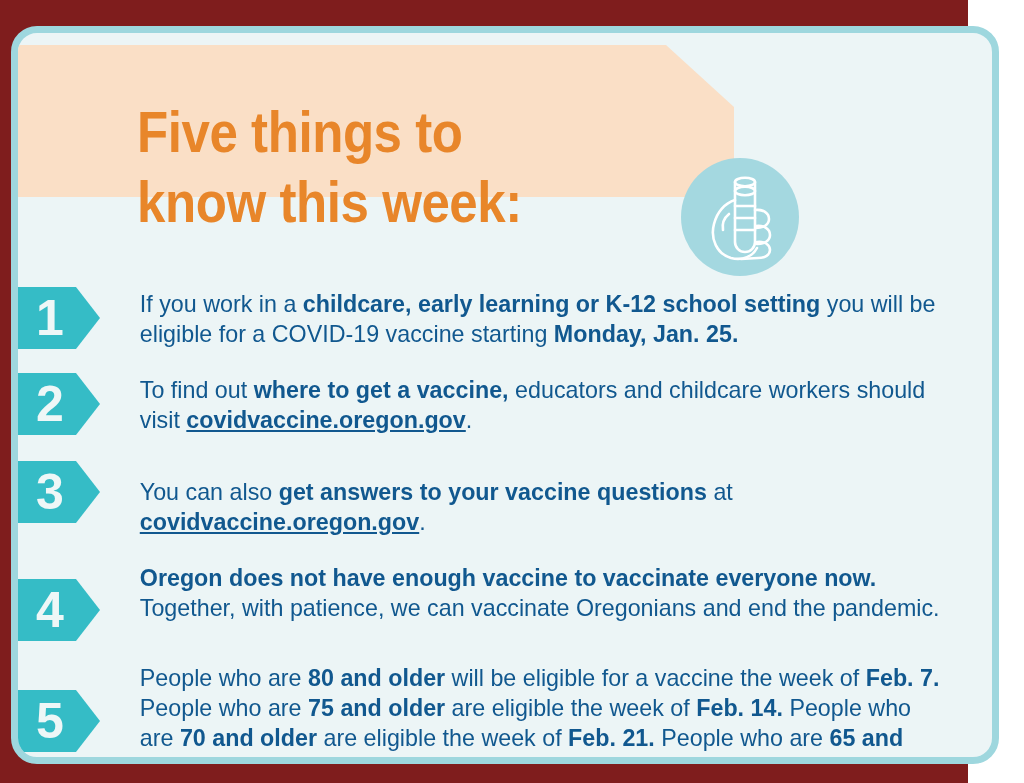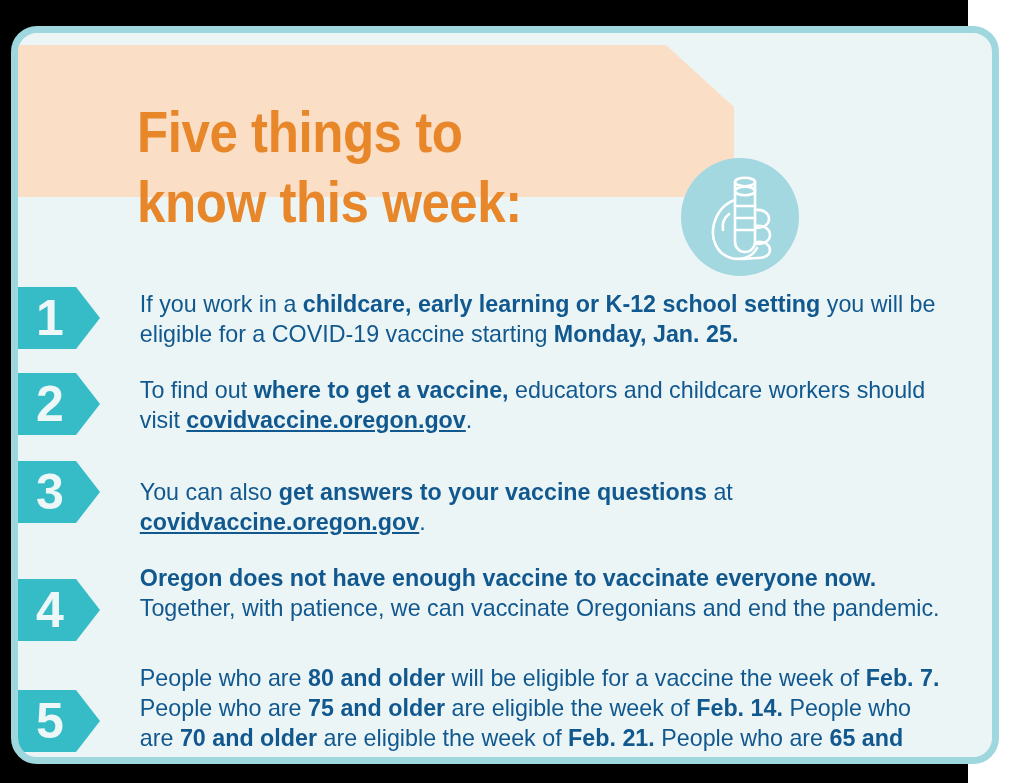--- a/index.html
+++ b/index.html
@@ -11,21 +11,21 @@
     width: 1024px;
     height: 783px;
     font-family: "Liberation Sans", sans-serif;
     overflow: hidden;
   }
 
   #infographic {
     position: relative;
     width: 968px;
     height: 783px;
-    background: #000000;
+    background: #7f1d1d;
   }
 
   
   .card {
     position: absolute;
     left: 11px;
     top: 26px;
     width: 988px;
     height: 738px;
     box-sizing: border-box;

